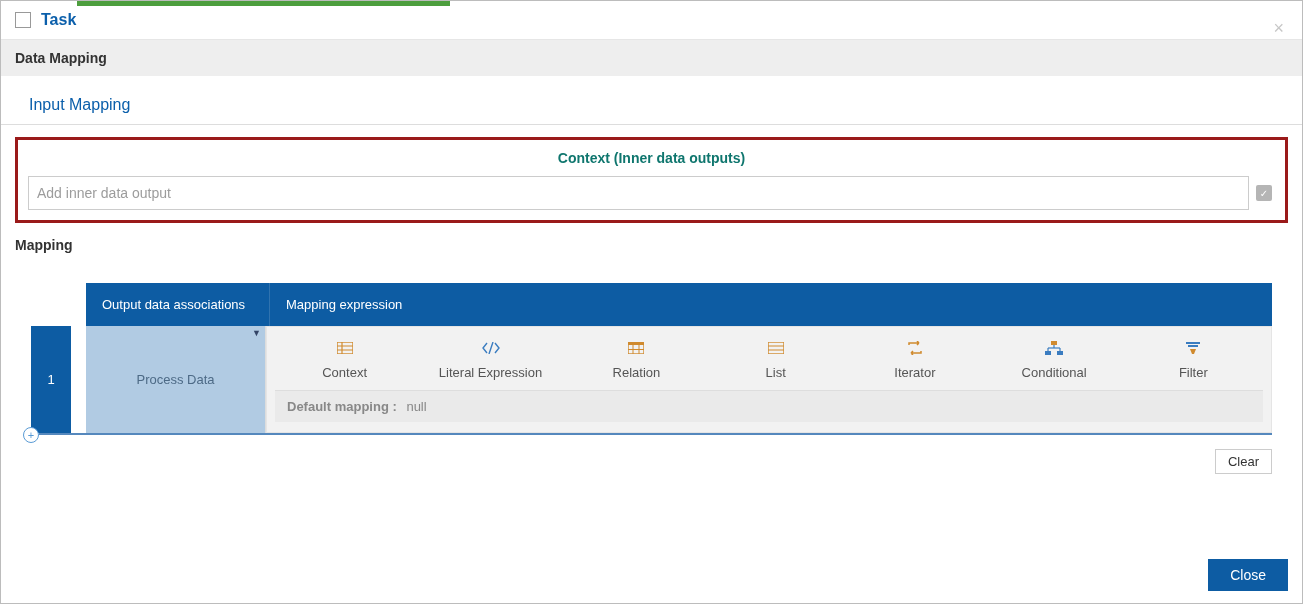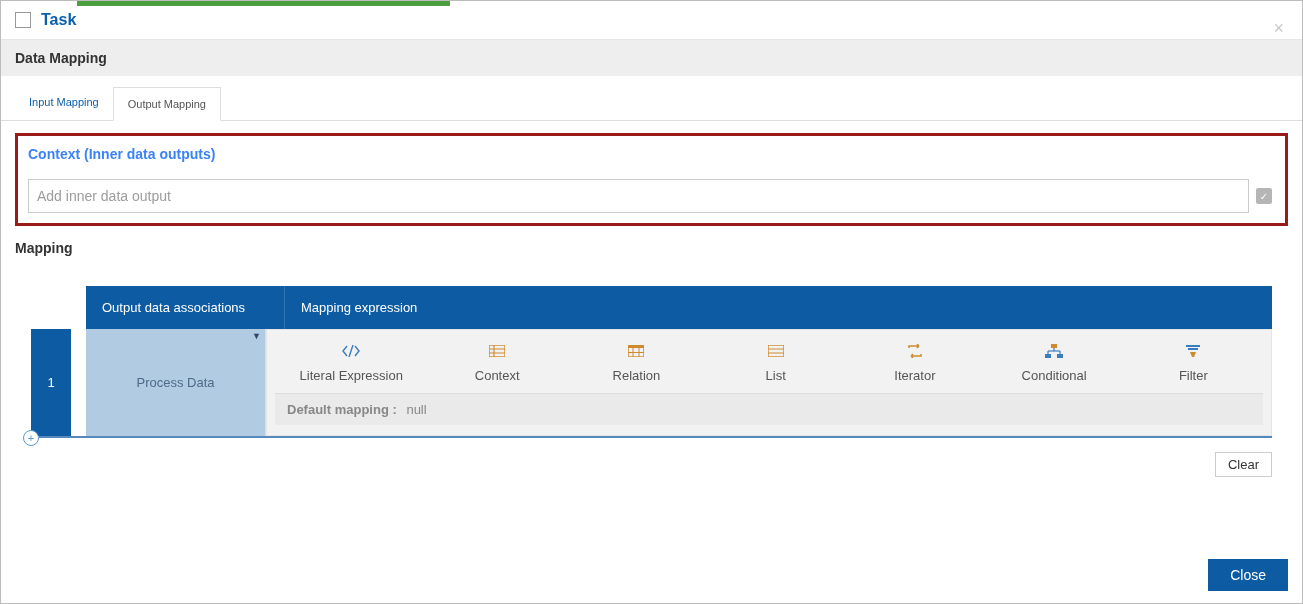--- a/index.html
+++ b/index.html
@@ -8,38 +8,38 @@
 .green-bar { position: absolute; top: 0; left: 76px; width: 373px; height: 5px; background: #4d9e3e; }
 
 .title-row { display: flex; align-items: center; padding: 10px 14px; border-bottom: 1px solid #e6e6e6; }
 .task-checkbox { width: 16px; height: 16px; border: 1px solid #999; margin-right: 10px; }
 .task-label { color: #0b5fab; font-weight: 700; font-size: 16px; }
 .close-x { position: absolute; right: 18px; top: 18px; color: #c7c7c7; font-size: 18px; line-height: 1; cursor: pointer; }
 
 .section-header { background: #eeeeee; padding: 10px 14px; font-weight: 700; font-size: 14px; color: #333; }
 
 .tabs { display: flex; padding: 10px 14px 0 14px; border-bottom: 1px solid #ddd; }
-.tab { padding: 10px 14px; font-size: 11px; cursor: pointer; }
+.tab { padding: 10px 14px; font-size: 16px; cursor: pointer; }
 .tab.inactive { color: #0b5fab; }
 .tab.active { color: #555; border: 1px solid #ddd; border-bottom-color: #fff; position: relative; top: 1px; background: #fff; }
 
 .context-box { margin: 12px 14px 14px 14px; border: 3px solid #9a1a1a; padding: 10px; }
-.context-label { font-weight: 700; font-size: 14px; color: #3b82f6; margin-bottom: 17px; }
+.context-label { font-weight: 700; font-size: 14px; color: #0f766e; margin-bottom: 10px; text-align: center; }
 .context-input-row { display: flex; align-items: stretch; }
 .context-input { flex: 1; border: 1px solid #ccc; padding: 8px; font-size: 14px; color: #333; }
 .context-input::placeholder { color: #9c9c9c; }
 .context-toggle { width: 22px; height: 34px; margin-left: 4px; display:flex; align-items:center; justify-content:center; }
 .context-toggle-inner { width: 16px; height: 16px; background: #b5b5b5; border-radius: 2px; display:flex; align-items:center; justify-content:center; color:#fff; font-size:10px; }
 
 .mapping-label { font-weight: 700; font-size: 14px; color: #333; margin: 12px 14px 14px 14px; }
 
 .table-wrap { margin: 30px 30px 14px 30px; position: relative; }
 .table-head { display: flex; }
 .col-left-spacer { width: 55px; }
-.col-assoc-head { width: 199px; background: #0d5ca3; color: #fff; font-size: 13px; padding: 14px 16px; border-right: 1px solid #3073af; }
+.col-assoc-head { width: 184px; background: #0d5ca3; color: #fff; font-size: 13px; padding: 14px 16px; border-right: 1px solid #3073af; }
 .col-expr-head { flex: 1; background: #0d5ca3; color: #fff; font-size: 13px; padding: 14px 16px; }
 
 .table-body { display: flex; }
 .rownum { width: 40px; background: #0d5ca3; color: #fff; display:flex; align-items:center; justify-content:center; font-size:13px; }
 .rownum-gap { width: 15px; background:#fff; }
 .assoc-cell { width: 180px; background: #b1cbe3; color: #4d6a86; display:flex; align-items:center; justify-content:center; font-size: 13px; position:relative; border-right:1px solid #ddd; }
 .assoc-cell .dropdown-caret { position:absolute; top:2px; right:4px; font-size:9px; color:#346; }
 .expr-cell { flex: 1; background: #f2f2f2; border: 1px solid #e5e5e5; padding: 14px 8px 10px 8px; }
 
 .expr-options { display: flex; justify-content: space-around; margin-bottom:10px; }
@@ -69,21 +69,20 @@
 <div class="title-row">
   <div class="task-checkbox"></div>
   <div class="task-label">Task</div>
   <div class="close-x">×</div>
 </div>
 
 <div class="section-header">Data Mapping</div>
 
 <div class="tabs">
   <div class="tab inactive">Input Mapping</div>
-  <div class="tab active">Output Mapping</div>
 </div>
 
 <div class="context-box">
   <div class="context-label">Context (Inner data outputs)</div>
   <div class="context-input-row">
     <input class="context-input" type="text" placeholder="Add inner data output" style="">
     <div class="context-toggle">
       <div class="context-toggle-inner">✓</div>
     </div>
   </div>
@@ -102,37 +101,37 @@
     <div class="rownum-gap"></div>
     <div class="assoc-cell">
       <span>Process Data</span>
       <span class="dropdown-caret">▼</span>
     </div>
     <div class="expr-cell">
       <div class="expr-options">
 
         <div class="expr-option">
           <span class="expr-icon">
-            <svg width="18" height="12" viewBox="0 0 18 12">
-                <path d="M5 1 L1 6 L5 11 M13 1 L17 6 L13 11 M11 0 L7 12" stroke="#3a7cc0" stroke-width="1.4" fill="none"></path>
-              </svg>
-          </span>
-          <span>Literal Expression</span>
-        </div>
-
-        <div class="expr-option">
-          <span class="expr-icon">
             <svg width="16" height="12" viewBox="0 0 16 12">
                 <rect x="0" y="0" width="16" height="12" fill="none" stroke="#d08a2e" stroke-width="1.4"></rect>
                 <line x1="5" y1="0" x2="5" y2="12" stroke="#d08a2e" stroke-width="1.2"></line>
                 <line x1="0" y1="4" x2="16" y2="4" stroke="#d08a2e" stroke-width="1"></line>
                 <line x1="0" y1="8" x2="16" y2="8" stroke="#d08a2e" stroke-width="1"></line>
               </svg>
           </span>
           <span>Context</span>
+        </div>
+
+        <div class="expr-option">
+          <span class="expr-icon">
+            <svg width="18" height="12" viewBox="0 0 18 12">
+                <path d="M5 1 L1 6 L5 11 M13 1 L17 6 L13 11 M11 0 L7 12" stroke="#3a7cc0" stroke-width="1.4" fill="none"></path>
+              </svg>
+          </span>
+          <span>Literal Expression</span>
         </div>
 
         <div class="expr-option">
           <span class="expr-icon">
             <svg width="16" height="12" viewBox="0 0 16 12">
                 <rect x="0" y="0" width="16" height="12" fill="none" stroke="#d08a2e" stroke-width="1.4"></rect>
                 <rect x="0" y="0" width="16" height="3" fill="#d08a2e"></rect>
                 <line x1="5" y1="3" x2="5" y2="12" stroke="#d08a2e"></line>
                 <line x1="11" y1="3" x2="11" y2="12" stroke="#d08a2e"></line>
                 <line x1="0" y1="7.5" x2="16" y2="7.5" stroke="#d08a2e"></line>

